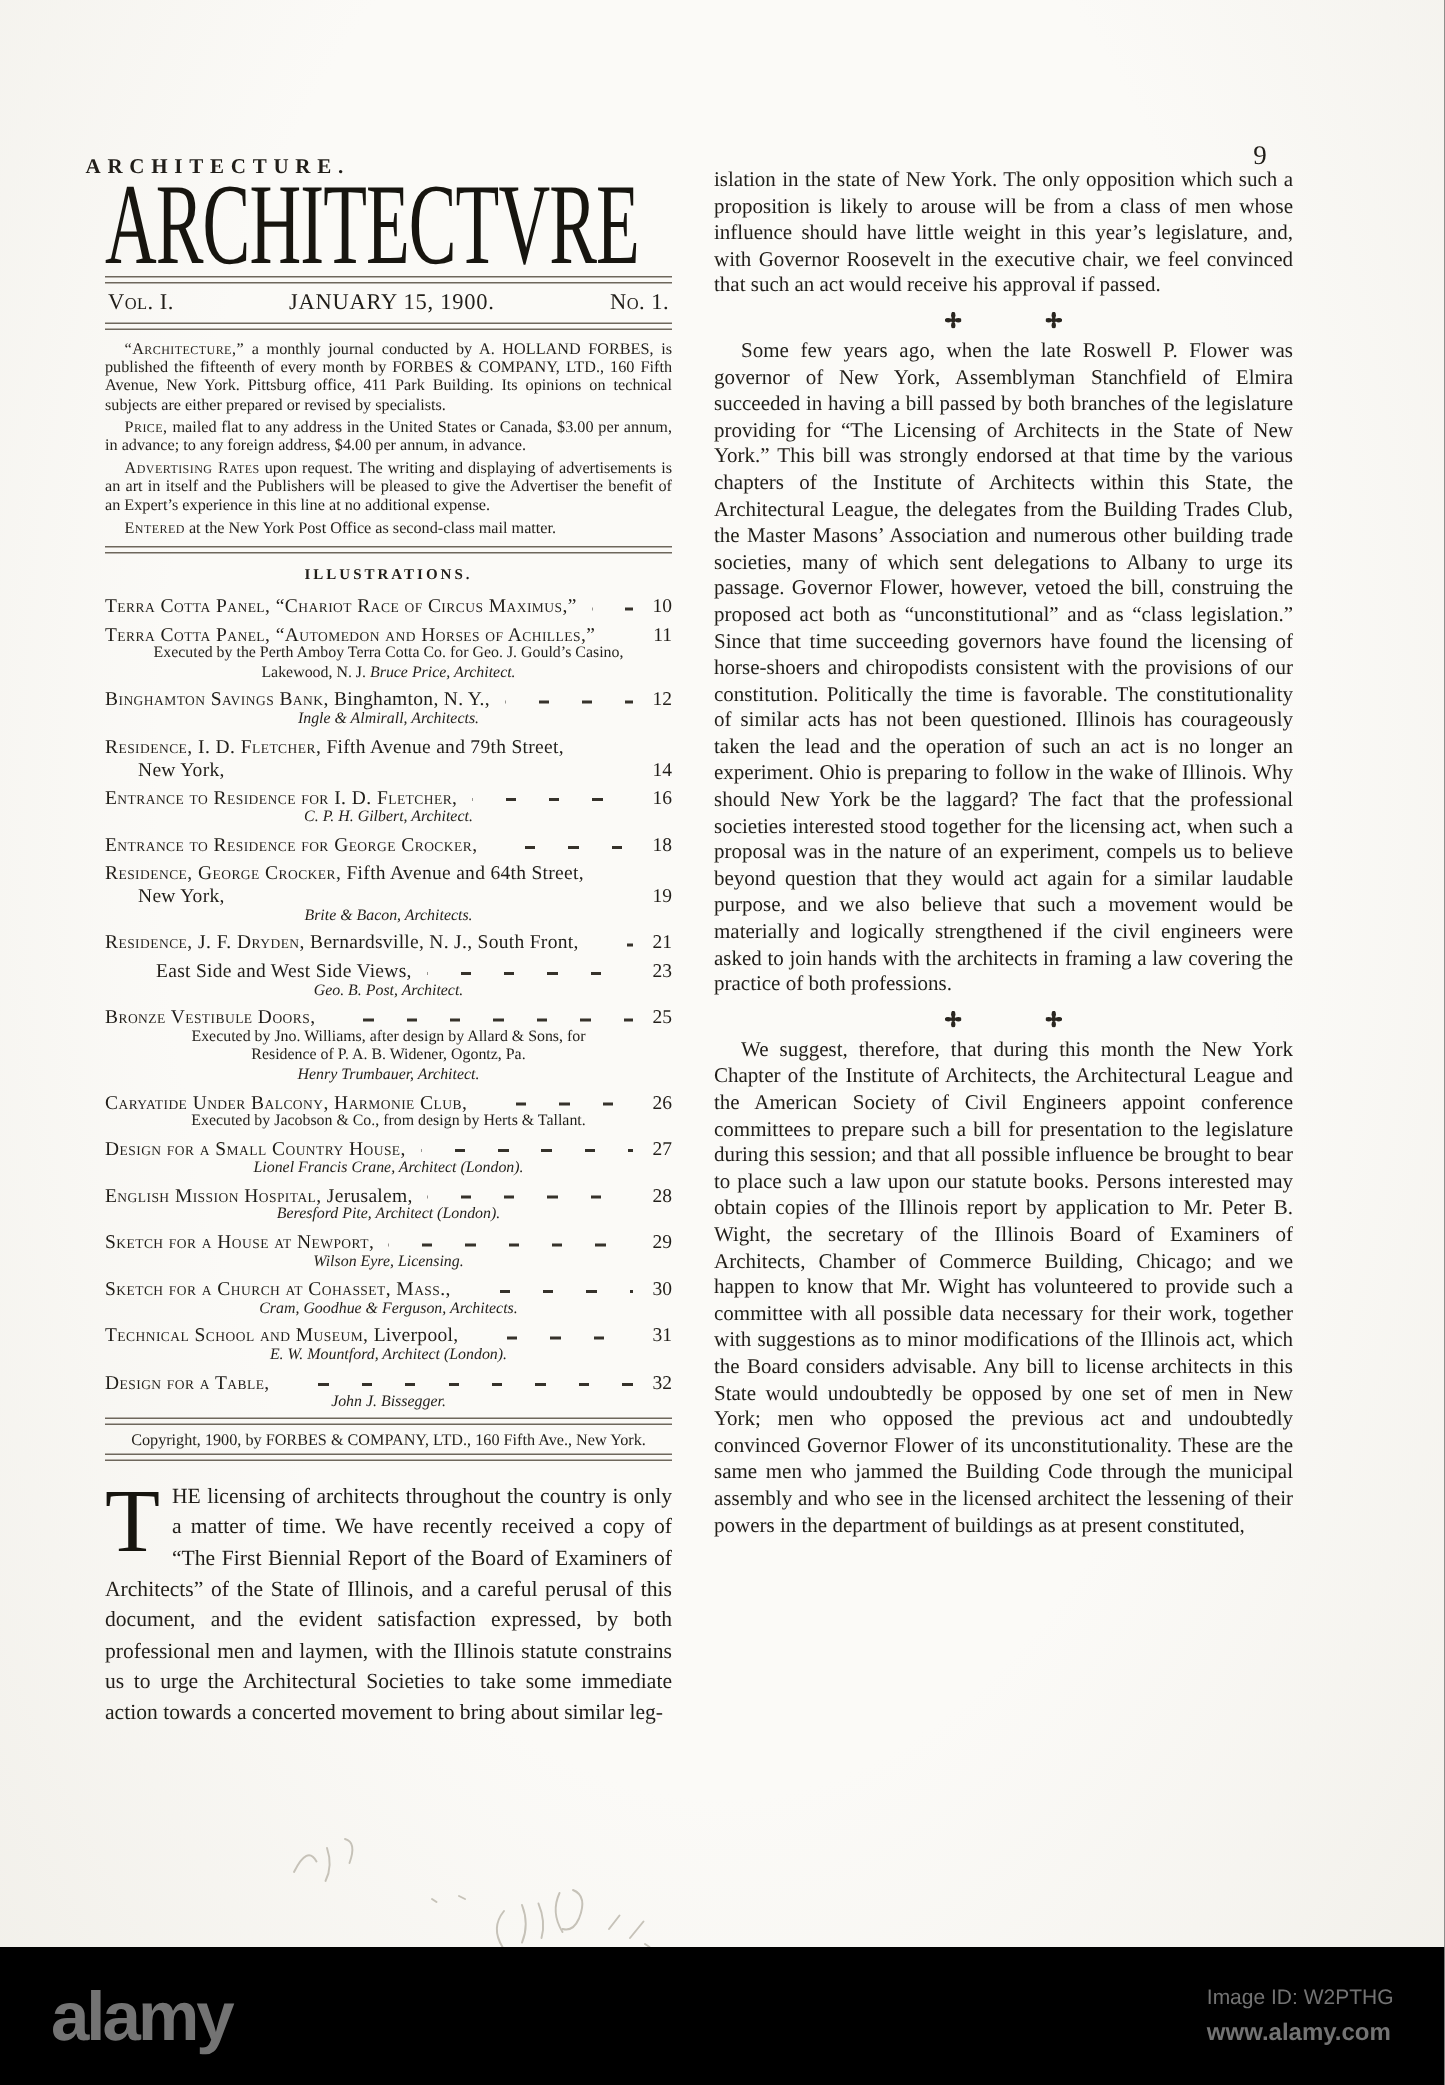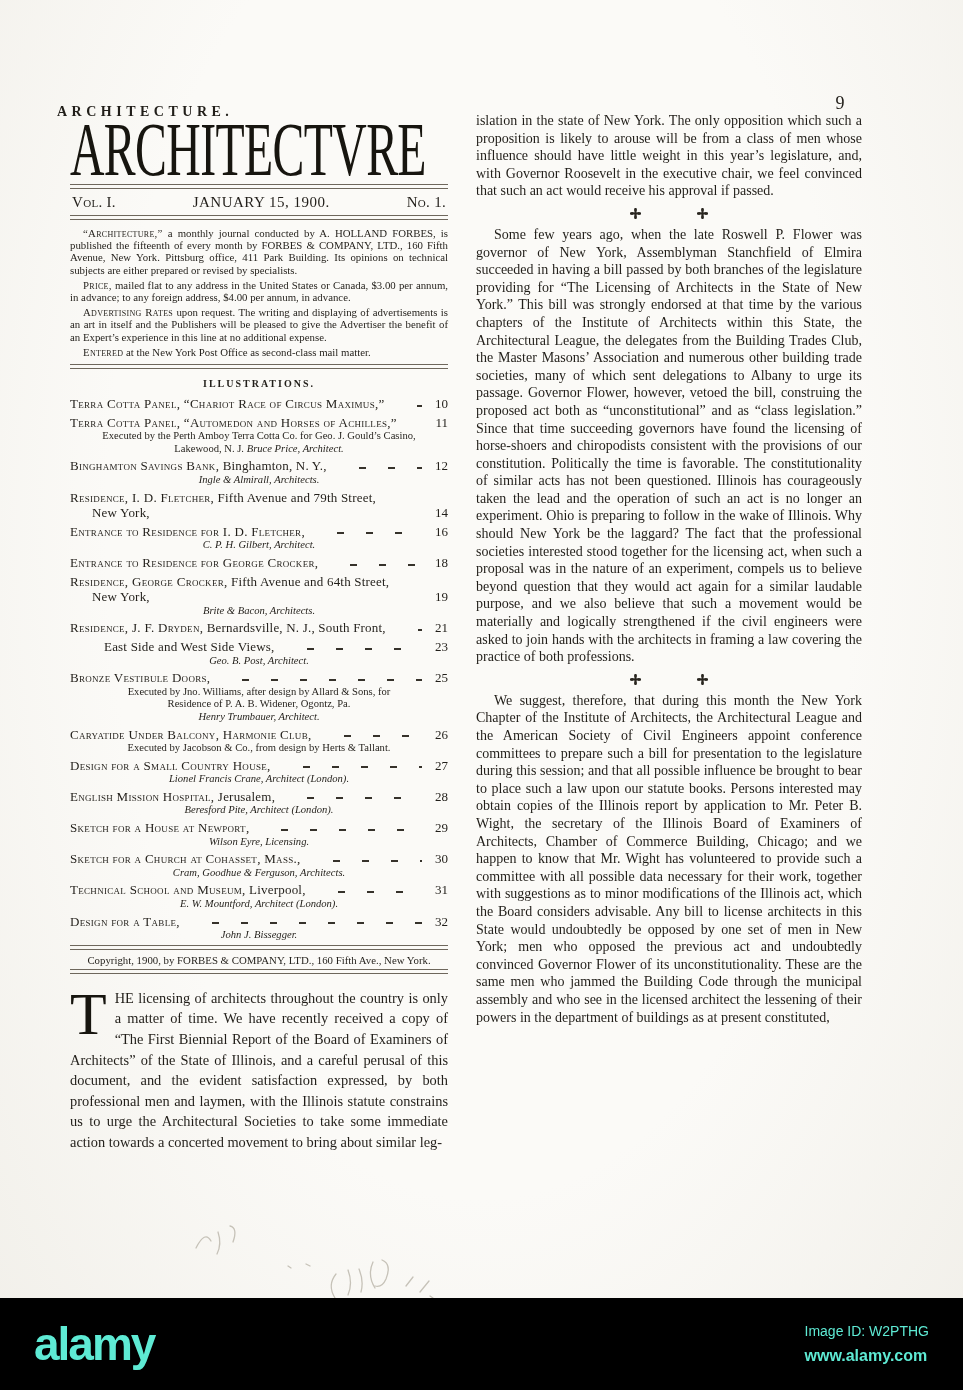--- a/index.html
+++ b/index.html
@@ -45,21 +45,21 @@
   .body-p{margin:0 0 2px 0;}
   .body-p.indent{text-indent:18px;}
   .orn{display:flex;justify-content:center;gap:56px;margin:8px 0 7px 0;}
   .orn svg{width:11px;height:11px;fill:#2a2620;}
   
   .scribbles{position:absolute;left:168px;top:1222px;}
   .scribbles path{stroke:#c6c2b8;stroke-width:1.3;fill:none;stroke-linecap:round;}
   
   .alamy-bar{position:absolute;left:0;top:1298px;width:963px;height:92px;background:#000;
     display:flex;align-items:center;justify-content:space-between;padding:0 34px;box-sizing:border-box;
-    font-family:"Liberation Sans", sans-serif;color:#5eead4;}
+    font-family:"Liberation Sans", sans-serif;color:#737373;}
   .alamy-logo{font-size:46px;font-weight:700;letter-spacing:-2px;line-height:1;}
   .alamy-right{text-align:left;}
   .alamy-id{font-size:14px;margin-bottom:8px;}
   .alamy-url{font-size:16px;font-weight:700;}
 </style>
 </head>
 <body>
 
 <svg width="0" height="0" style="position:absolute">
   <symbol id="fleuron" viewBox="0 0 10 10">

